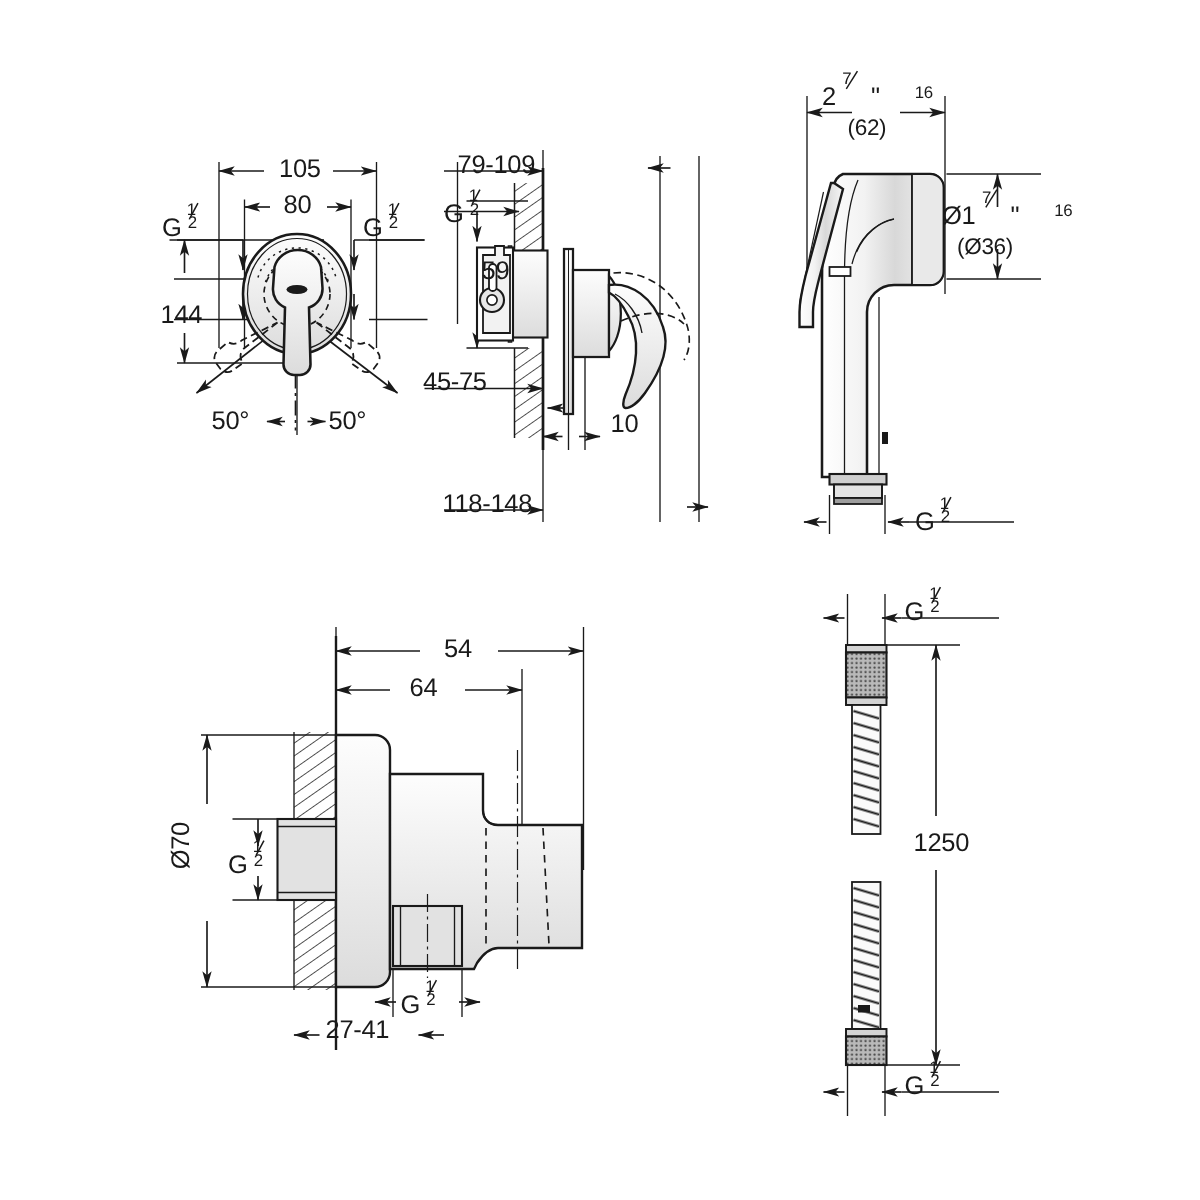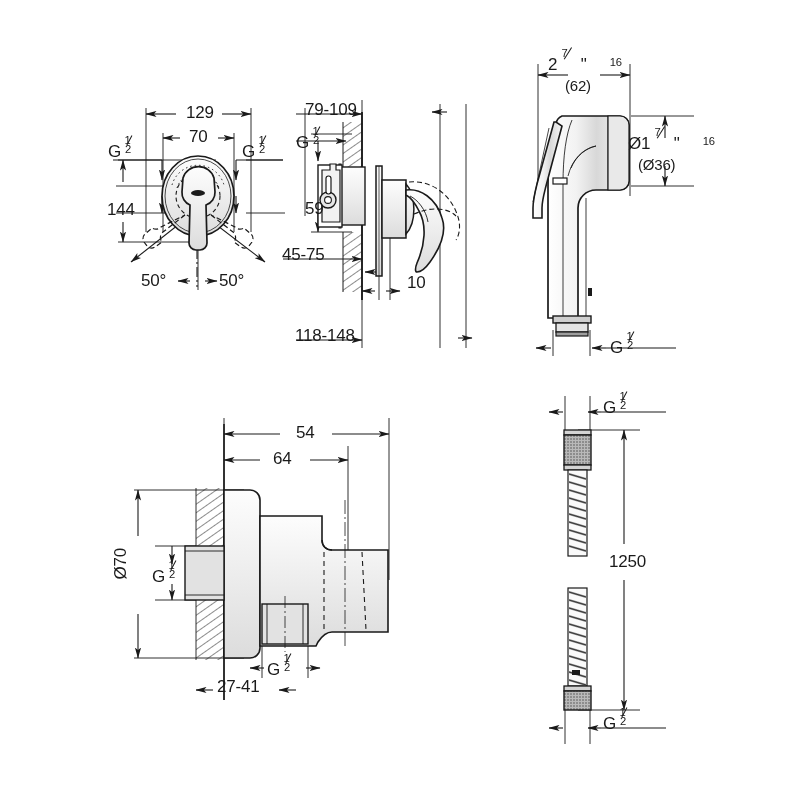--- a/index.html
+++ b/index.html
@@ -409,23 +409,23 @@
       <g stroke="#1a1a1a" stroke-width="0.75" fill="none">
         <path d="M569,592 l17,5 M569,600 l17,5 M569,608 l17,5 M569,616 l17,5 M569,624 l17,5 M569,632 l17,5 M569,640 l17,5 M569,648 l17,5 M569,656 l17,5 M569,664 l17,5 M569,672 l17,5 M569,680 l17,5"></path>
       </g>
       <path d="M572,670 l8,0 l0,5 l-8,0 Z" fill="#1a1a1a" stroke="none"></path>
 
       <rect x="564" y="686" width="27" height="5" fill="#d4d4d4" stroke="#1a1a1a" stroke-width="1.3"></rect>
       <rect x="564" y="691" width="27" height="19" fill="url(#knurl)" stroke="#1a1a1a" stroke-width="1.4"></rect>
     </g>
   </svg>
 
-  <div class="dim-label" style="left:186px; top:104px;">129</div>
-
-  <div class="dim-label" style="left:189px; top:128px;">70</div>
+  <div class="dim-label" style="left:186px; top:104px;">105</div>
+
+  <div class="dim-label" style="left:189px; top:128px;">80</div>
 
   <div class="dim-label" style="left:107px; top:201px;">144</div>
 
   <div class="dim-label" style="left:108px; top:140px;">
     <span>G</span><span class="frac"><span class="num">1</span><span class="bar"></span><span class="den">2</span></span>
   </div>
 
   <div class="dim-label" style="left:242px; top:140px;">
     <span>G</span><span class="frac"><span class="num">1</span><span class="bar"></span><span class="den">2</span></span>
   </div>
@@ -433,21 +433,21 @@
   <div class="dim-label" style="left:141px; top:272px;">50°</div>
 
   <div class="dim-label" style="left:219px; top:272px;">50°</div>
 
   <div class="dim-label" style="left:305px; top:101px;">79-109</div>
 
   <div class="dim-label" style="left:296px; top:131px;">
     <span>G</span><span class="frac"><span class="num">1</span><span class="bar"></span><span class="den">2</span></span>
   </div>
 
-  <div class="dim-label" style="left:305px; top:200px;">59</div>
+  <div class="dim-label" style="left:305px; top:172px;padding-left:16px;">59</div>
 
   <div class="dim-label" style="left:282px; top:246px;text-align:center;">45-75</div>
 
   <div class="dim-label" style="left:407px; top:274px;">10</div>
 
   <div class="dim-label" style="left:295px; top:327px;">118-148</div>
 
   <div class="dim-label" style="left:548px; top:53px;">
     <span>2</span><span class="frac wide"><span class="num">7</span><span class="bar"></span><span class="den">16</span></span><span>"</span>
   </div>

